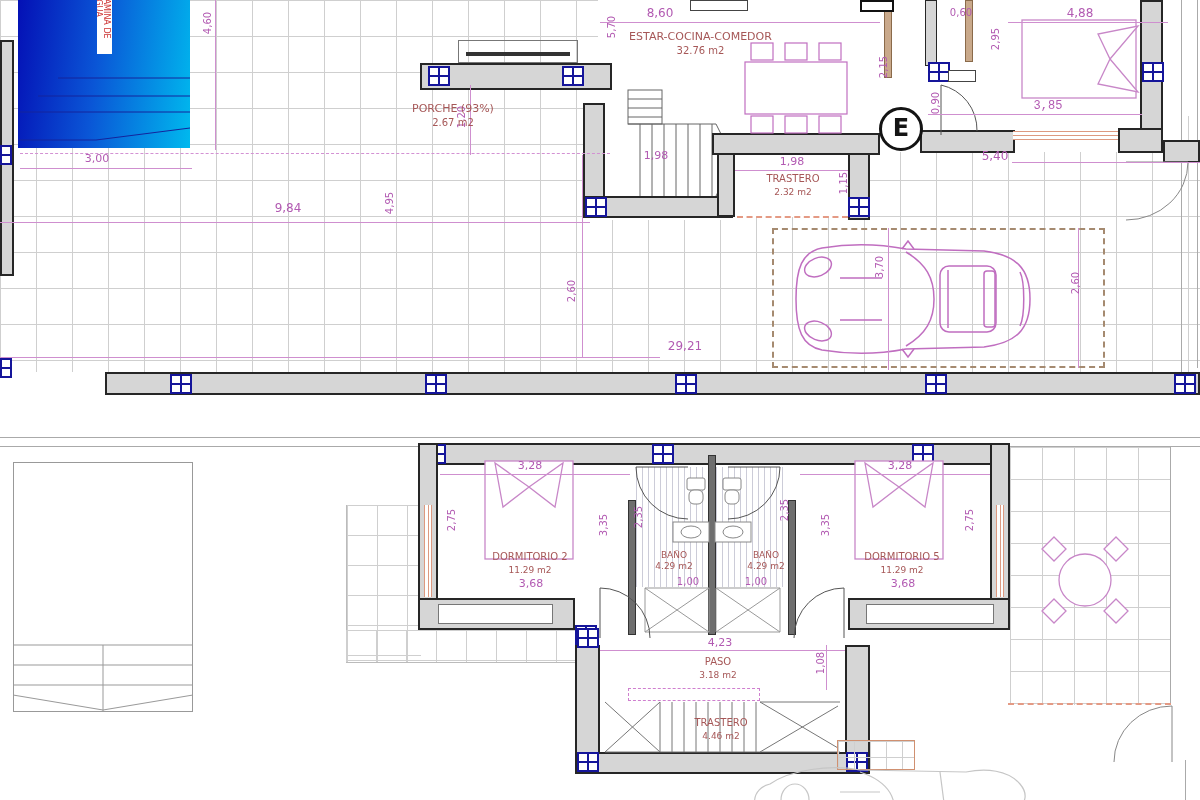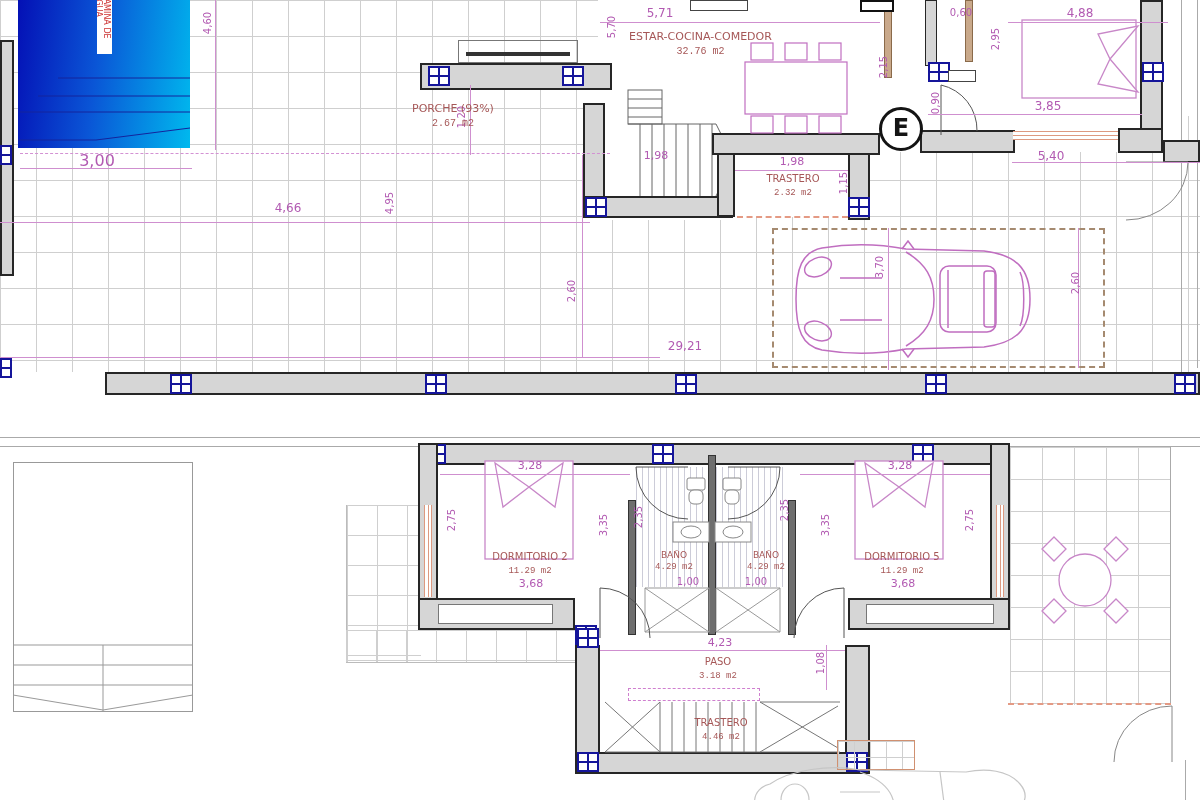--- a/index.html
+++ b/index.html
@@ -15,21 +15,21 @@
   .wall.tan{background:#c9a98b;border:1px solid #8a6a4a;}
   .cm{position:absolute;width:22px;height:20px;background:#fff;border:2px solid #15159a;box-sizing:border-box;}
   .cm::before{content:"";position:absolute;left:50%;top:0;bottom:0;width:2px;background:#15159a;transform:translateX(-50%);}
   .cm::after{content:"";position:absolute;top:50%;left:0;right:0;height:2px;background:#15159a;transform:translateY(-50%);}
   .dim{position:absolute;color:#b25ab2;font-size:10px;line-height:1;white-space:nowrap;text-align:center;}
   .dim.v{transform:rotate(-90deg);transform-origin:center;}
   .dl{position:absolute;background:#cf8fcf;}
   .dashm{position:absolute;border-top:1px dashed #d391d3;}
   .dashs{position:absolute;border-top:2px dashed #e49a84;}
   .room{position:absolute;color:#a65757;font-size:11px;line-height:1.25;text-align:center;white-space:nowrap;}
-  .room small{font-size:10px;font-family:Liberation Mono, monospace;}
+  .room small{font-size:10px;}
   .line{position:absolute;background:#aaa;}
   .winh{position:absolute;background:
         linear-gradient(#dd9980,#dd9980) center/100% 1px no-repeat,#fff;
         border-top:1px solid #dd9980;border-bottom:1px solid #dd9980;box-sizing:border-box;}
   .winv{position:absolute;background:
         linear-gradient(90deg,#dd9980,#dd9980) center/1px 100% no-repeat,#fff;
         border-left:1px solid #dd9980;border-right:1px solid #dd9980;box-sizing:border-box;}
   .stripes{position:absolute;background:repeating-linear-gradient(90deg,#ccccd8 0 1px,transparent 1px 6px);}
   .pool{position:absolute;background:linear-gradient(97deg,#0410b5 0%,#0a55d6 45%,#00b9ee 100%);}
   .pool-label{position:absolute;background:#fff;color:#cc3333;font-size:8px;line-height:1;
@@ -172,34 +172,34 @@
     <div class="dl" style="left:600px;top:22px;width:280px;height:1px;"></div>
     <div class="dl" style="left:1008px;top:22px;width:160px;height:1px;"></div>
     <div class="dl" style="left:928px;top:114px;width:214px;height:1px;"></div>
     <div class="dl" style="left:735px;top:170px;width:113px;height:1px;"></div>
     <div class="dl" style="left:582px;top:155px;width:1px;height:203px;"></div>
     <div class="dl" style="left:888px;top:228px;width:1px;height:142px;"></div>
     <div class="dl" style="left:1078px;top:228px;width:1px;height:140px;"></div>
     <div class="dl" style="left:0;top:357px;width:660px;height:1px;"></div>
     <div class="dl" style="left:1012px;top:162px;width:188px;height:1px;"></div>
 
-    <div class="dim" style="left:62px;top:153px;width:70px;font-size:16px;">3,00</div>
+    <div class="dim" style="left:62px;top:153px;width:70px;font-size:11px;">3,00</div>
     <div class="dim v" style="left:188px;top:18px;width:40px;">4,60</div>
-    <div class="dim" style="left:258px;top:202px;width:60px;font-size:12px;">4,66</div>
+    <div class="dim" style="left:258px;top:202px;width:60px;font-size:12px;">9,84</div>
     <div class="dim v" style="left:370px;top:198px;width:40px;">4,95</div>
     <div class="dim v" style="left:442px;top:112px;width:40px;">1,20</div>
     <div class="dim v" style="left:592px;top:22px;width:40px;">5,70</div>
-    <div class="dim" style="left:630px;top:7px;width:60px;font-size:12px;">5,71</div>
+    <div class="dim" style="left:630px;top:7px;width:60px;font-size:12px;">8,60</div>
     <div class="dim v" style="left:864px;top:62px;width:40px;">2,15</div>
     <div class="dim" style="left:938px;top:8px;width:46px;">0,60</div>
     <div class="dim v" style="left:976px;top:34px;width:40px;">2,95</div>
     <div class="dim" style="left:1050px;top:7px;width:60px;font-size:12px;">4,88</div>
-    <div class="dim" style="left:1018px;top:100px;width:60px;font-size:12px;">3,85</div>
+    <div class="dim" style="left:1018px;top:100px;width:60px;font-size:12px;font-family:Liberation Mono, monospace;">3,85</div>
     <div class="dim v" style="left:918px;top:98px;width:36px;">0,90</div>
-    <div class="dim" style="left:1010px;top:150px;width:60px;font-size:12px;padding-left:11px;">5,40</div>
+    <div class="dim" style="left:954px;top:150px;width:60px;font-size:12px;padding-left:11px;">5,40</div>
     <div class="dim" style="left:628px;top:150px;width:56px;font-size:11px;">1,98</div>
     <div class="dim" style="left:764px;top:156px;width:56px;font-size:11px;">1,98</div>
     <div class="dim v" style="left:826px;top:178px;width:36px;">1,15</div>
     <div class="dim v" style="left:552px;top:286px;width:40px;">2,60</div>
     <div class="dim v" style="left:1056px;top:278px;width:40px;">2,60</div>
     <div class="dim v" style="left:860px;top:262px;width:40px;">3,70</div>
     <div class="dim" style="left:650px;top:340px;width:70px;font-size:12px;">29,21</div>
 
     <div class="room" style="left:388px;top:102px;width:130px;">
       <div>PORCHE (93%)</div>

